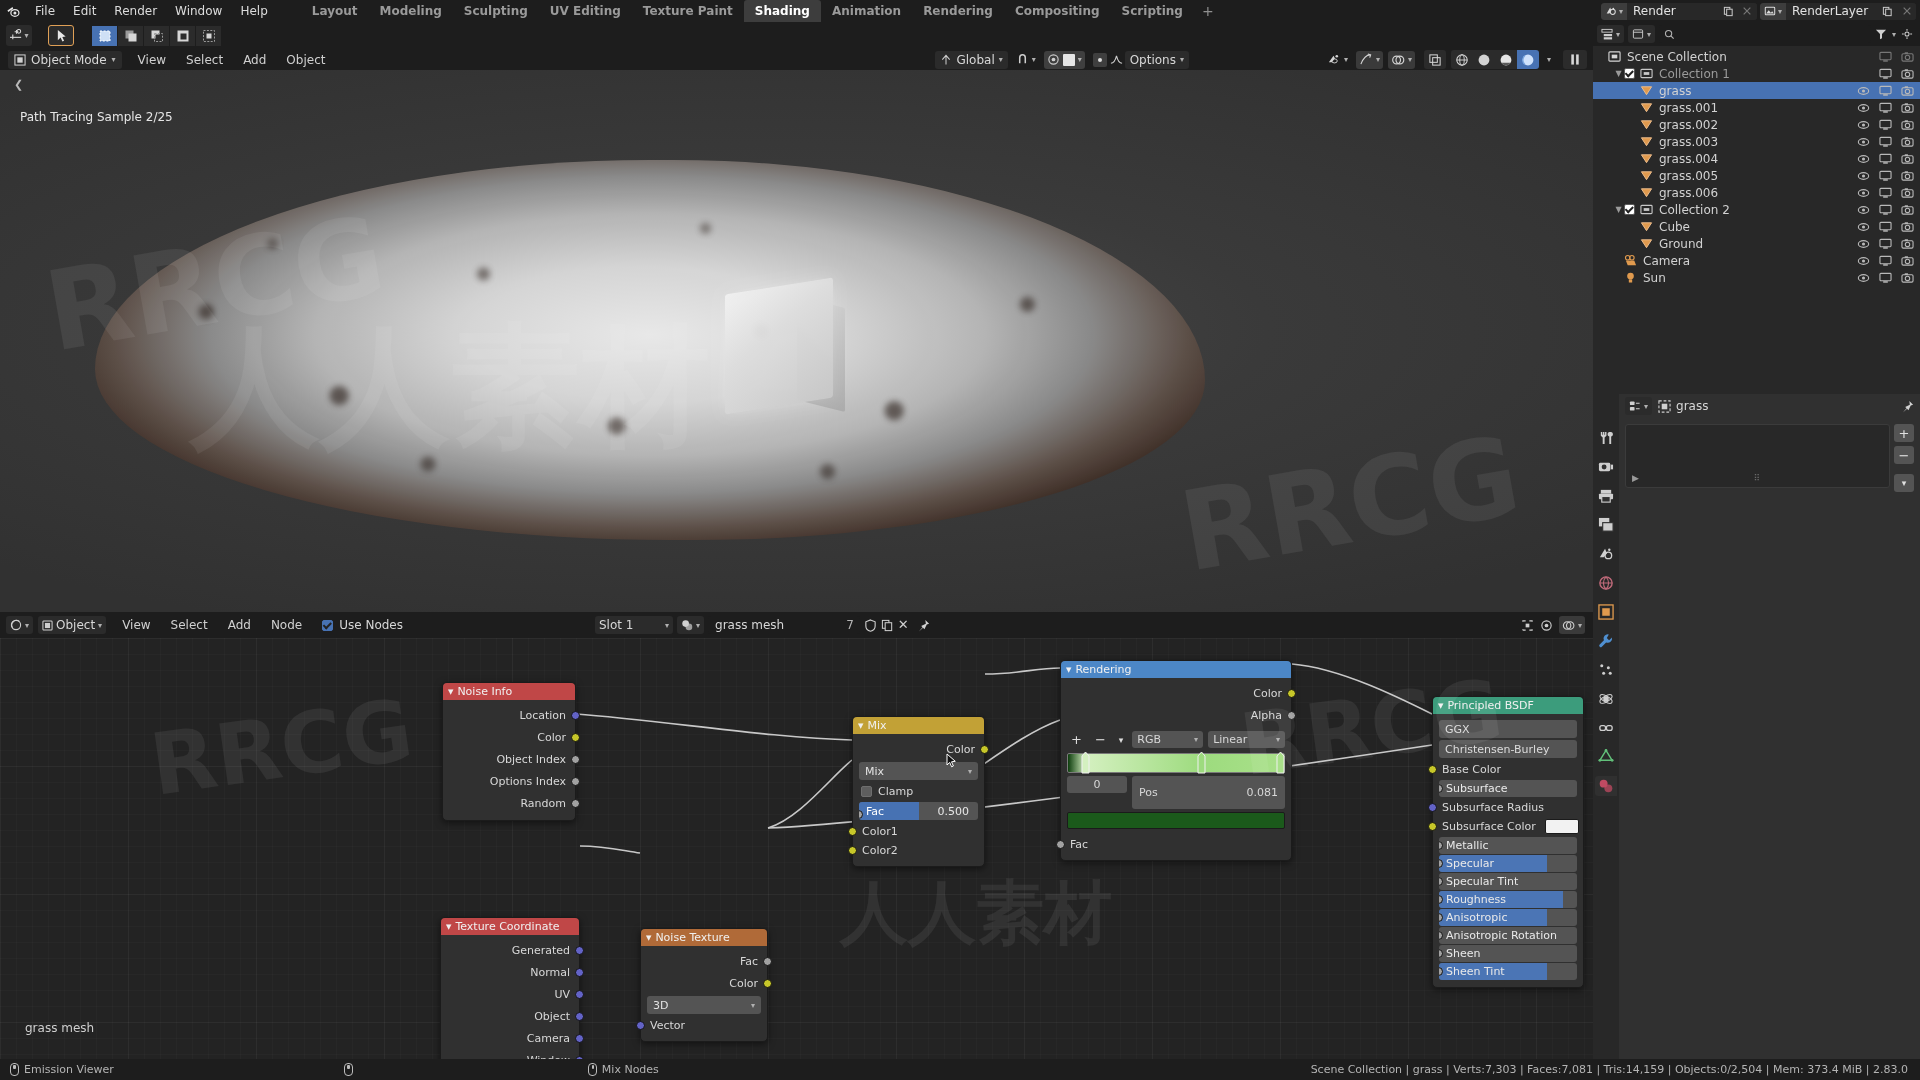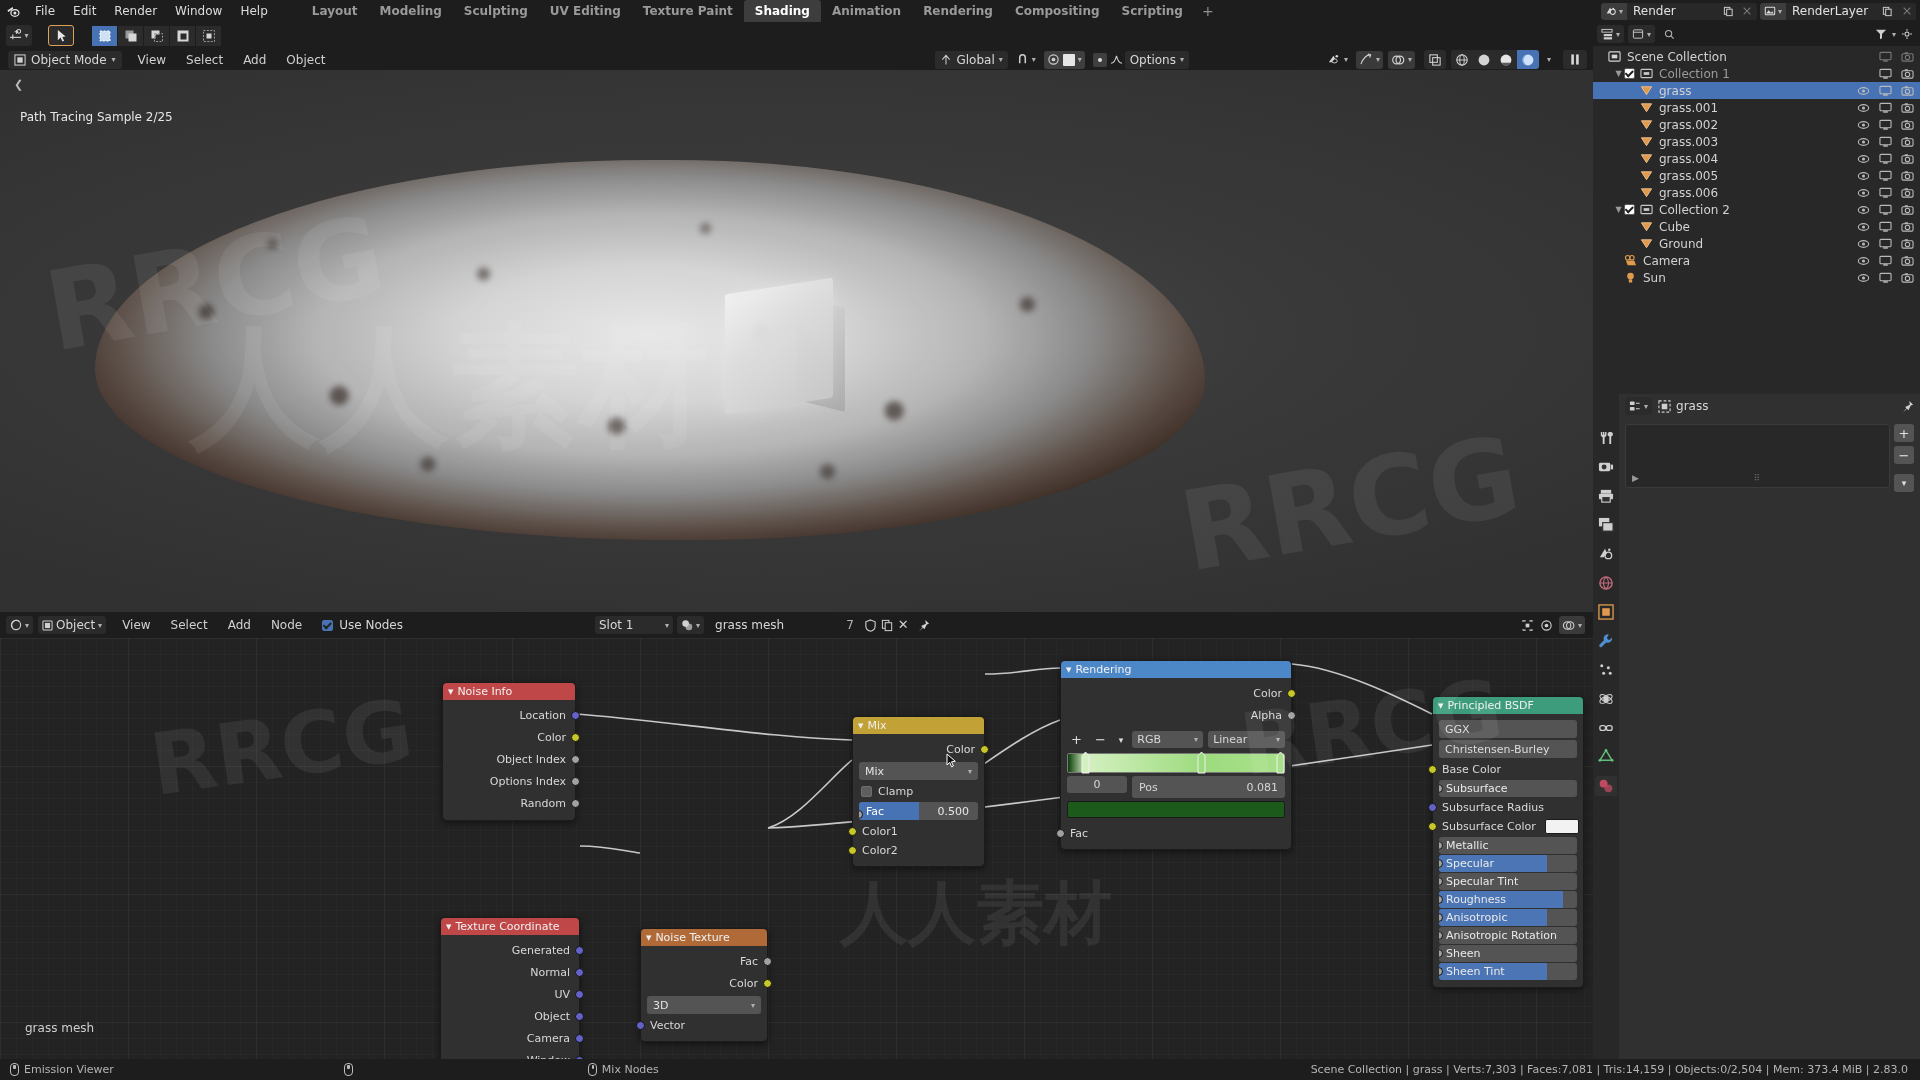--- a/index.html
+++ b/index.html
@@ -1271,21 +1271,21 @@
                   </svg>
                 </span>
                 <span class="ramp-stop" style="left: calc(98.5% - 4.5px);">
                   <svg width="9" height="22" viewBox="0 0 9 22">
                     <path d="M4.5 0 L8 4 L8 21 L1 21 L1 4 Z" fill="#a9e08a" stroke="#f0f0f0" stroke-width="1"></path>
                   </svg>
                 </span>
               </div>
               <div style="display: flex; gap: 5px; margin: 3px 6px;">
                 <span style="width: 60px; height: 17px; background: rgb(84, 84, 84); border-radius: 3px; display: flex; align-items: center; justify-content: center; font-size: 11px;">0</span>
-                <span style="flex: 1 1 0%; height: 22px; background: rgb(84, 84, 84); border-radius: 3px; display: flex; align-items: center; justify-content: space-between; padding: 0px 7px; font-size: 11px;">
+                <span style="flex: 1 1 0%; height: 33px; background: rgb(84, 84, 84); border-radius: 3px; display: flex; align-items: center; justify-content: space-between; padding: 0px 7px; font-size: 11px;">
                   <span>Pos</span>
                   <span>0.081</span>
                 </span>
               </div>
               <div style="margin: 3px 6px 6px; height: 17px; border-radius: 2px; background: rgb(27, 90, 27); border: 1px solid rgb(27, 27, 27);"></div>
               <div class="sock-row in" style="height: 19px;">
                 <span class="sock left s-grey"></span>
                 <span>Fac</span>
               </div>
             </div>

